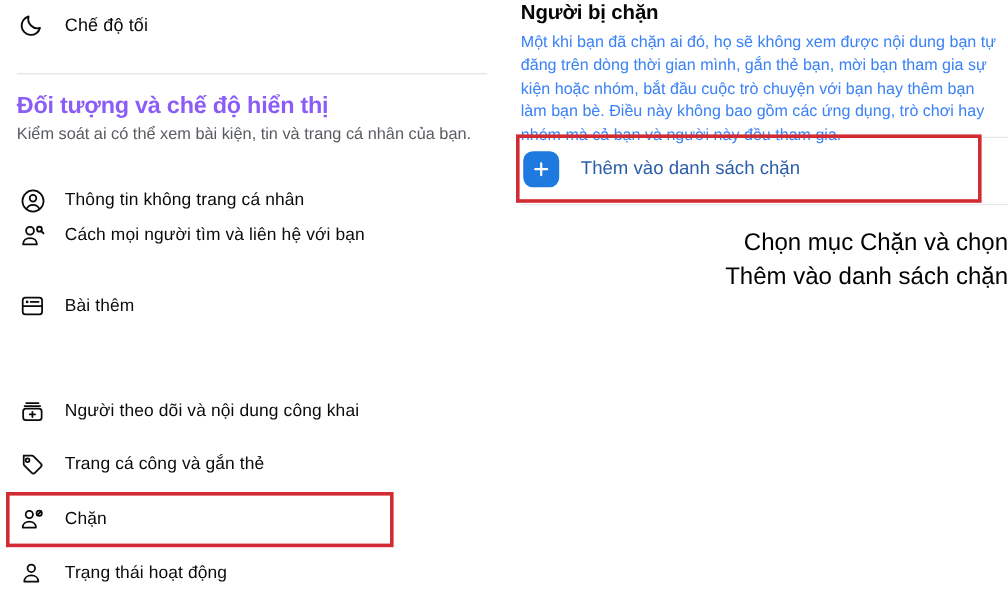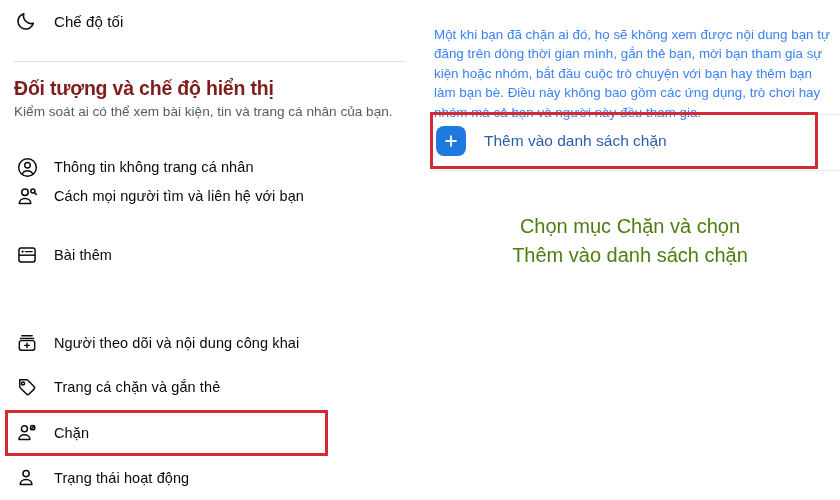--- a/index.html
+++ b/index.html
@@ -58,21 +58,21 @@
   }
 
   .section-head {
     position: absolute;
     left: 14px; top: 76px;
     width: 400px;
   }
   .section-head .title {
     font-size: 19.5px;
     font-weight: bold;
-    color: #7f1d1d;
+    color: #8b5cf6;
     letter-spacing: -0.2px;
     line-height: 1.25;
     margin: 0;
   }
   .section-head .sub {
     font-size: 13.6px;
     color: #585c61;
     line-height: 1.35;
     margin: 3px 0 0 0;
     width: 392px;
@@ -152,25 +152,24 @@
     left: 10px; top: 112px;
     width: 388px; height: 57px;
     border: 3px solid #d32b33;
     pointer-events: none;
   }
 
   .caption {
     position: absolute;
     left: 0; top: 188px;
     width: 420px;
-    text-align: center;
+    text-align: right;
     font-size: 20px;
     line-height: 1.45;
-    color: #4d7c0f;
-    margin-top: 24px;
+    color: #000000;
   }
   .caption span { display: block; white-space: nowrap; }
 </style>
 </head>
 <body>
 
 <div id="screen">
 
   <div class="left-panel">
 
@@ -238,21 +237,21 @@
       <span class="lbl">Người theo dõi và nội dung công khai</span>
     </div>
 
     <div class="row list-item" style="top:372px">
       <span class="ico">
         <svg width="22" height="22" viewBox="0 0 24 24" fill="none" stroke="#0a0a0a" stroke-width="1.6" stroke-linejoin="round">
           <path d="M3.4 4.1h8.2c.6 0 1.1.2 1.5.7l6.6 6.6c.8.8.8 2.1 0 2.9l-5.4 5.4c-.8.8-2.1.8-2.9 0L4.8 13.1c-.4-.4-.7-1-.7-1.5V4.8"></path>
           <circle cx="7.6" cy="8.2" r="1.7"></circle>
         </svg>
       </span>
-      <span class="lbl">Trang cá chặn và gắn thẻ</span>
+      <span class="lbl">Trang cá công và gắn thẻ</span>
     </div>
 
     <div class="row list-item" style="top:463px">
       <span class="ico">
         <svg width="22" height="22" viewBox="0 0 24 24" fill="none" stroke="#0a0a0a" stroke-width="1.6">
           <circle cx="11" cy="7.2" r="3.4"></circle>
           <path d="M4.6 19.2c0-3.4 2.8-5.5 6.4-5.5s6.4 2.1 6.4 5.5z" stroke-linejoin="round"></path>
         </svg>
       </span>
       <span class="lbl">Trạng thái hoạt động</span>
@@ -267,20 +266,21 @@
           <path d="M16.5 7.9l3.4-3.4" stroke-linecap="round"></path>
         </svg>
       </span>
       <span class="lbl">Chặn</span>
     </div>
 
     <div class="hl-left"></div>
   </div>
 
   <div class="right-panel">
+    <h2 class="rp-title">Người bị chặn</h2>
     <p class="rp-body">Một khi bạn đã chặn ai đó, họ sẽ không xem được nội dung bạn tự đăng trên dòng thời gian mình, gắn thẻ bạn, mời bạn tham gia sự kiện hoặc nhóm, bắt đầu cuộc trò chuyện với bạn hay thêm bạn làm bạn bè. Điều này không bao gồm các ứng dụng, trò chơi hay nhóm mà cả bạn và người này đều tham gia.</p>
 
     <div class="rp-hr" id="rp-hr-top"></div>
     <div class="rp-hr" id="rp-hr-bot"></div>
 
     <div class="add-row">
       <span class="plus-btn">
         <svg width="18" height="18" viewBox="0 0 24 24" fill="none" stroke="#ffffff" stroke-width="2.4" stroke-linecap="round">
           <path d="M12 5.4v13.2M5.4 12h13.2"></path>
         </svg>

